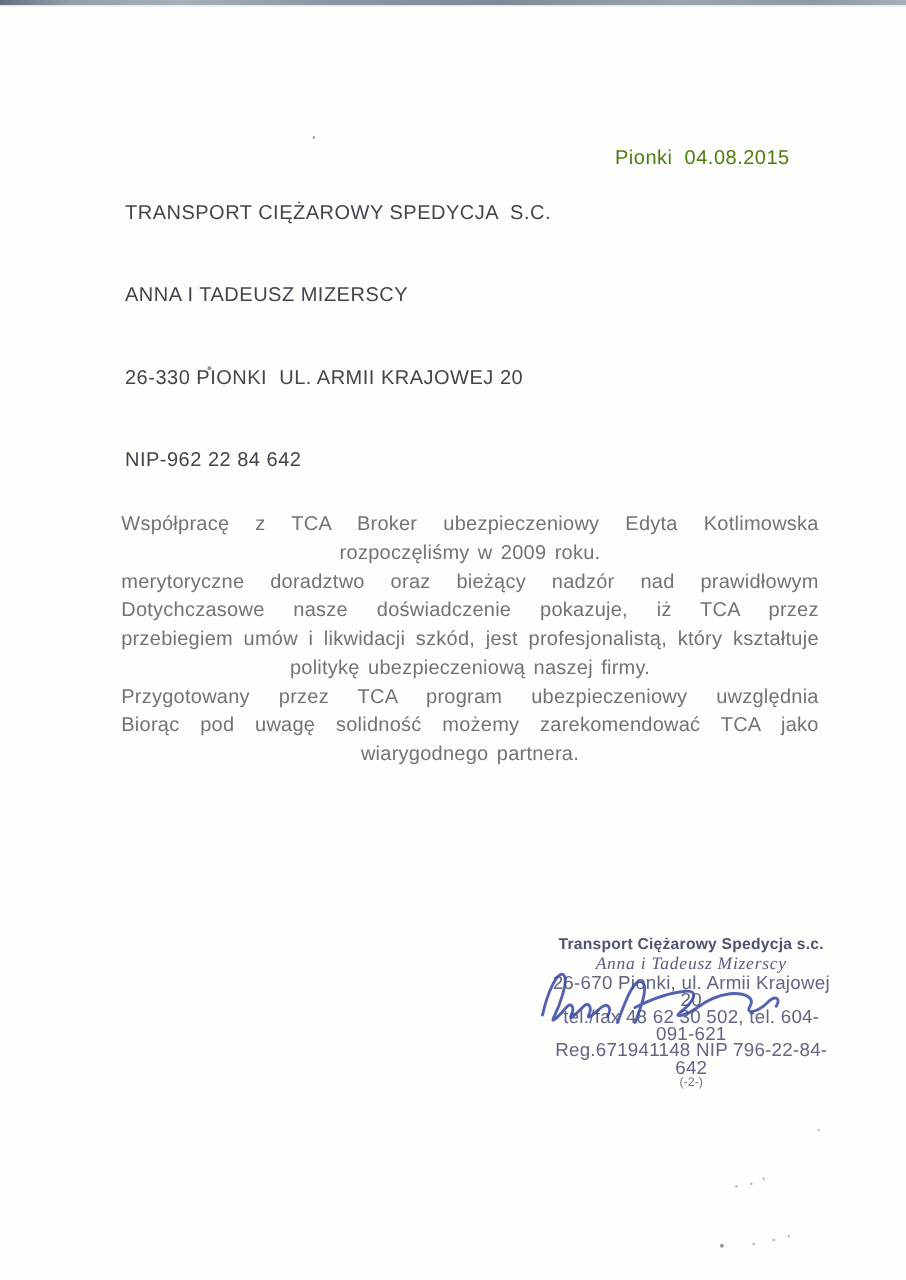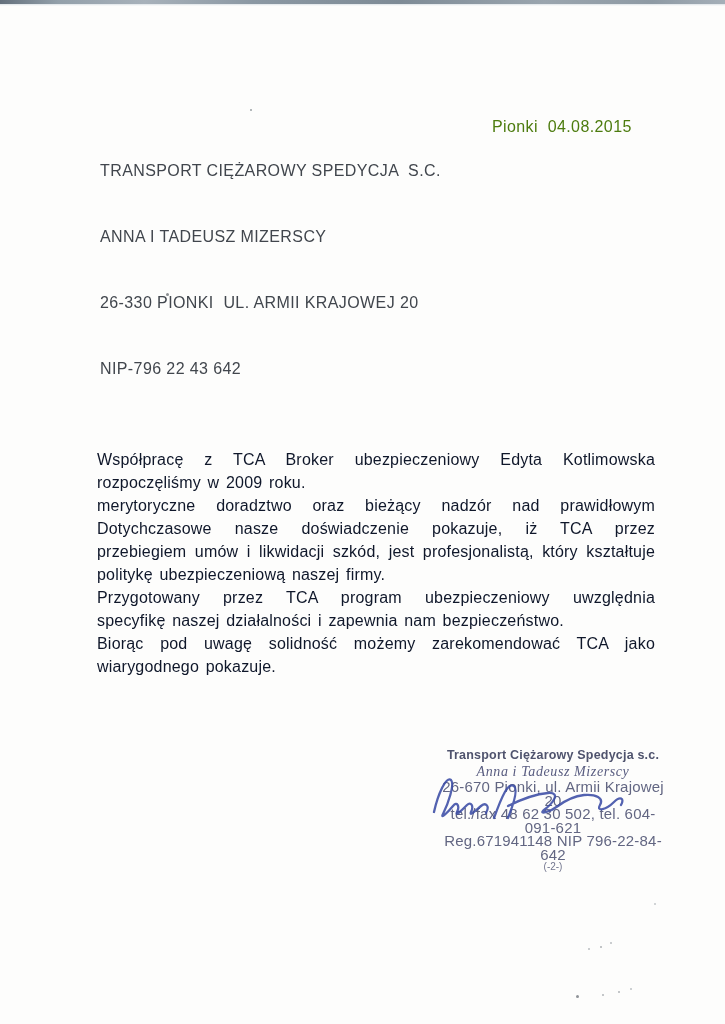--- a/index.html
+++ b/index.html
@@ -30,26 +30,25 @@
   }
   .dateline{
     position:absolute;left:492px;top:116px;
     color:#4d7c0f;font-size:16px;line-height:22px;
     letter-spacing:0.4px;white-space:pre-wrap;
   }
 
   
   .body-text{
     position:absolute;left:97px;top:408px;width:558px;
-    color:#0f172a;
+    color:#737373;
     font-size:16px;line-height:23px;
     letter-spacing:0.2px;
-    margin-top:40px;
   }
-  .bline{text-align:left;word-spacing:2px;}
+  .bline{text-align:center;word-spacing:2px;}
   .bline.j{text-align:justify;text-align-last:justify;word-spacing:normal;}
 
   
   .stamp{
     position:absolute;left:441px;top:747px;width:224px;
     text-align:center;color:#535777;
     filter:blur(0.3px);opacity:0.95;
   }
   .stamp .s-company{font-weight:bold;font-size:12.5px;line-height:17px;color:#464a66;letter-spacing:0.2px;}
   .stamp .s-owners{font-family:"Liberation Serif", serif;font-style:italic;font-size:14px;line-height:16px;color:#50547a;letter-spacing:0.6px;}
@@ -70,36 +69,35 @@
 
 <div class="page">
 
   <div class="scan-edge"></div>
   <div class="scan-edge-soft"></div>
 
   <div class="header">
     <div>TRANSPORT CIĘŻAROWY SPEDYCJA  S.C.</div>
     <div>ANNA I TADEUSZ MIZERSCY</div>
     <div>26-330 PIONKI  UL. ARMII KRAJOWEJ 20</div>
-    <div>NIP-796 22 43 642</div>
+    <div>NIP-962 22 84 642</div>
   </div>
 
   <div class="dateline">Pionki  04.08.2015</div>
 
   <div class="body-text">
     <div class="bline j">Współpracę z TCA Broker ubezpieczeniowy Edyta Kotlimowska</div>
     <div class="bline">rozpoczęliśmy w 2009 roku.</div>
     <div class="bline j">merytoryczne doradztwo oraz bieżący nadzór nad prawidłowym</div>
     <div class="bline j">Dotychczasowe nasze doświadczenie pokazuje, iż TCA przez</div>
     <div class="bline j">przebiegiem umów i likwidacji szkód, jest profesjonalistą, który kształtuje</div>
     <div class="bline">politykę ubezpieczeniową naszej firmy.</div>
     <div class="bline j">Przygotowany przez TCA program ubezpieczeniowy uwzględnia</div>
-    <div class="bline">specyfikę naszej działalności i zapewnia nam bezpieczeństwo.</div>
     <div class="bline j">Biorąc pod uwagę solidność możemy zarekomendować TCA jako</div>
-    <div class="bline">wiarygodnego pokazuje.</div>
+    <div class="bline">wiarygodnego partnera.</div>
   </div>
 
   <div class="stamp">
     <div class="s-company">Transport Ciężarowy Spedycja s.c.</div>
     <div class="s-owners">Anna i Tadeusz Mizerscy</div>
     <div class="s-small">26-670 Pionki, ul. Armii Krajowej 20</div>
     <div class="s-small">tel./fax 48 62 30 502, tel. 604-091-621</div>
     <div class="s-small">Reg.671941148 NIP 796-22-84-642</div>
     <div class="s-num">(-2-)</div>
   </div>

